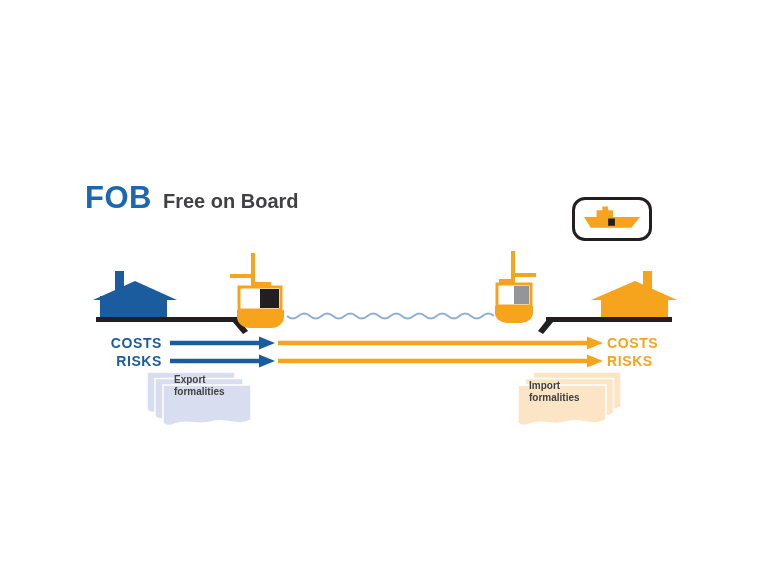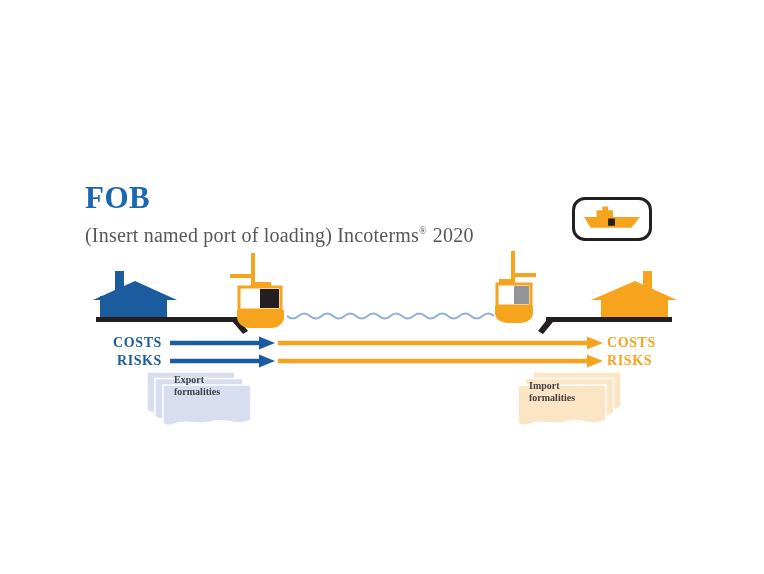--- a/index.html
+++ b/index.html
@@ -1,17 +1,17 @@
 <!DOCTYPE html>
 <html style="--title-blue: #1B67B2; --blue: #1A5C9E; --orange: #F6A31D; --black: #231F20; --dark-text: #414042; --subtitle-gray: #565759; --wave-blue: #90AFD4; --container-gray: #939598; --export-paper: #D8DEEF; --import-paper: #FBE5C5;"><head>
 <meta charset="utf-8">
 <style>
   html,body{margin:0;padding:0;background:#fff;}
   .page{position:relative;width:684px;height:574px;background:#fff;overflow:hidden;
-        font-family:Liberation Serif, serif;border-radius:8px;}
+        font-family:Liberation Sans, sans-serif;border-radius:8px;}
   .scene{position:absolute;left:0;top:0;width:764px;height:574px;}
 
   
   .header{position:absolute;left:85px;top:180px;}
   .title-row{display:flex;align-items:baseline;gap:11px;}
   .code{font-size:31px;font-weight:bold;color:var(--title-blue);letter-spacing:.5px;}
   .name{font-size:20px;font-weight:bold;color:var(--dark-text);}
   .subtitle{margin-top:8px;font-size:20px;color:var(--subtitle-gray);letter-spacing:.2px;}
   .subtitle sup{font-size:10px;}
   .year{margin-left:6px;}
@@ -127,23 +127,21 @@
     </g>
     <g>
       <line class="arrow-orange" x1="278" y1="361" x2="587" y2="361"></line>
       <polygon class="head-orange" points="587,354.5 603,361 587,367.5"></polygon>
     </g>
   </svg>
 
   <header class="header">
     <div class="title-row">
       <span class="code">FOB</span>
-    </div>
-    <div class="subtitle">
-      <span>(Insert named port of loading) Incoterms</span><sup>®</sup><span class="year">2020</span>
+      <span class="name">Free on Board</span>
     </div>
   </header>
 
   <div class="badge">
     <svg width="58" height="32" viewBox="0 0 60 32" aria-hidden="true">
       <polygon class="badge-ship" points="1,14 59,14 50,25 8,25"></polygon>
       <path class="badge-ship" d="M14,14 V7 h6 V3 h6 v4 h5 v7 z"></path>
       <rect class="badge-window" x="26" y="15.5" width="7" height="7.5"></rect>
     </svg>
   </div>

